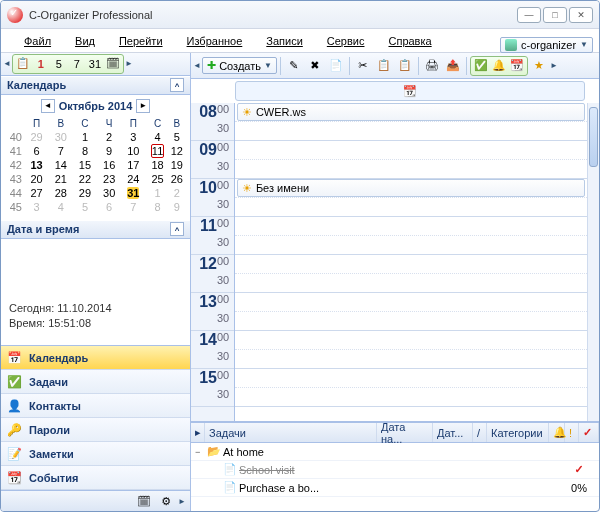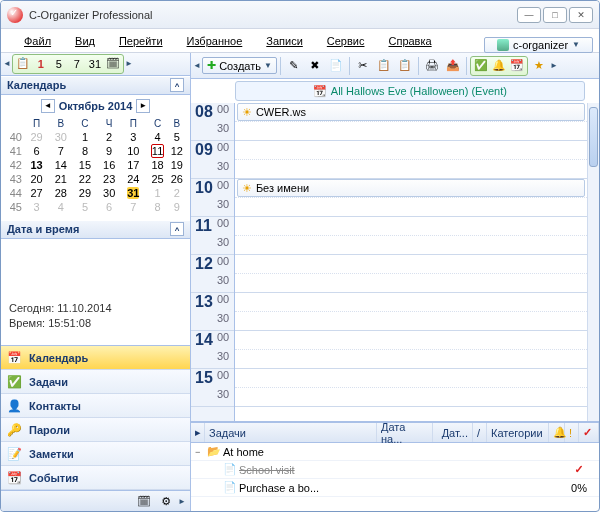--- a/index.html
+++ b/index.html
@@ -7,21 +7,21 @@
 .titlebar{height:28px;background:linear-gradient(#f7f9fc,#e8eef7);display:flex;align-items:center;padding:0 6px;border-bottom:1px solid #d0d7e5;}
 .titlebar .app-icon{width:16px;height:16px;background:radial-gradient(circle at 30% 30%,#fff,#d00);border-radius:50%;margin-right:6px;position:relative;}
 .titlebar .app-icon::after{content:"✓";color:#fff;font-size:10px;position:absolute;left:3px;top:0;}
 .titlebar .title{flex:1;color:#333;}
 .win-controls{display:flex;gap:2px;}
 .win-btn{width:24px;height:16px;border:1px solid #9ab;border-radius:3px;background:#fff;display:flex;align-items:center;justify-content:center;font-size:9px;color:#555;cursor:pointer;}
 .menubar{height:24px;display:flex;align-items:center;padding:0 6px;gap:2px;border-bottom:1px solid #d0d7e5;}
 .menubar .mitem{padding:2px 5px;cursor:pointer;margin-left:12px;}
 .menubar .mitem u{text-decoration:underline;}
 .menubar .spacer{flex:1;}
-.db-selector{display:flex;align-items:center;gap:4px;border:1px solid #9cb3d6;border-radius:2px;padding:1px 12px;background:linear-gradient(#fdfefe,#eaf1fb);margin-top:8px;}
+.db-selector{display:flex;align-items:center;gap:4px;border:1px solid #9cb3d6;border-radius:2px;padding:1px 4px;background:linear-gradient(#fdfefe,#eaf1fb);margin-top:8px;}
 .db-selector .db-icon{width:12px;height:12px;background:linear-gradient(#8ec,#5a8);border-radius:2px;}
 .db-selector .arrow{font-size:8px;color:#357;}
 .content{display:flex;height:calc(100% - 52px);}
 .left{width:190px;border-right:1px solid #a9c0e7;display:flex;flex-direction:column;}
 .right{flex:1;display:flex;flex-direction:column;min-width:0;}
 .toolbar{height:26px;background:linear-gradient(#f7faff,#e4ecf8);border-bottom:1px solid #a9c0e7;display:flex;align-items:center;padding:0 2px;gap:1px;overflow:hidden;}
 .tbtn{width:20px;height:20px;display:flex;align-items:center;justify-content:center;border-radius:2px;cursor:pointer;font-size:11px;}
 .tarrow{font-size:8px;color:#357;}
 .sep{width:1px;height:18px;background:#b8cbe5;margin:0 2px;}
 .section-header{height:22px;background:linear-gradient(#f2f6fc,#dce6f5);border-top:1px solid #fff;border-bottom:1px solid #a9c0e7;display:flex;align-items:center;padding:0 6px;font-weight:bold;color:#1a3a6e;justify-content:space-between;}
@@ -41,21 +41,21 @@
 .nav-list{border-top:1px solid #a9c0e7;}
 .nav-item{height:24px;display:flex;align-items:center;padding:0 6px;gap:6px;background:linear-gradient(#f7faff,#e8eff9);border-bottom:1px solid #cfdbee;cursor:pointer;font-weight:bold;color:#1a3a6e;}
 .nav-item.active{background:linear-gradient(#fff2b0,#ffd550);}
 .nav-item .nicon{width:16px;height:16px;display:flex;align-items:center;justify-content:center;font-size:12px;}
 .bottom-tools{height:24px;background:linear-gradient(#f2f6fc,#dce6f5);border-top:1px solid #a9c0e7;display:flex;align-items:center;justify-content:flex-end;padding:0 4px;gap:2px;}
 .right-toolbar-create{display:flex;align-items:center;border:1px solid #9cb3d6;border-radius:2px;background:linear-gradient(#fdfefe,#eaf1fb);padding:1px 4px;gap:3px;cursor:pointer;}
 .dayheader{height:20px;background:linear-gradient(#f2f6fc,#dce6f5);border-bottom:1px solid #a9c0e7;text-align:center;line-height:20px;font-weight:bold;color:#1a3a6e;margin-left:44px;}
 .allday{height:20px;margin-left:44px;border:1px solid #b8cbe5;border-radius:3px;margin-top:2px;margin-right:14px;background:#eef5ff;display:flex;align-items:center;justify-content:center;gap:4px;color:#0a8a6a;}
 .schedule{flex:1;display:flex;overflow:hidden;margin-top:2px;}
 .timecol{width:44px;background:#eef3fb;border-right:1px solid #a9c0e7;}
-.timerow{height:38px;border-bottom:1px solid #cdd9ec;position:relative;display:flex;}
+.timerow{height:38px;border-bottom:1px solid #cdd9ec;position:relative;display:flex;text-align:right;}
 .timerow .hour{font-size:16px;font-weight:bold;color:#1a3a6e;padding-left:4px;width:26px;}
 .timerow .mins{display:flex;flex-direction:column;font-size:8px;color:#667;}
 .timerow .mins span{height:19px;line-height:12px;}
 .eventcol{flex:1;position:relative;}
 .slotline{height:19px;border-bottom:1px dotted #d8e0ee;}
 .slotline:nth-child(2n){border-bottom:1px solid #cdd9ec;}
 .event{position:absolute;left:2px;right:14px;height:18px;background:linear-gradient(#fefefe,#f0f4fa);border:1px solid #b8cbe5;border-radius:2px;display:flex;align-items:center;gap:4px;padding:0 4px;}
 .event .eicon{color:#e8a000;font-size:11px;}
 .vscroll{position:absolute;right:0;top:0;bottom:0;width:12px;background:#eef3fb;border-left:1px solid #cfdbee;}
 .vscroll .thumb{position:absolute;left:1px;right:1px;top:4px;height:60px;background:linear-gradient(#dce9fb,#b9d0ef);border:1px solid #8fa9cd;border-radius:3px;}
@@ -274,21 +274,20 @@
         <div class="tbtn">✅</div>
         <div class="tbtn">🔔</div>
         <div class="tbtn">📆</div>
       </div>
       <div class="tbtn" style="color:#d90;">★</div>
       <span class="tarrow">►</span>
     </div>
 
     <div class="allday">
       <span>📆</span>
-      <span>All Hallows Eve  (Halloween) (Event)</span>
     </div>
 
     <div class="schedule">
       <div class="timecol" id="timecol">
           <div class="timerow">
             <div class="hour">08</div>
             <div class="mins">
               <span>00</span>
               <span>30</span>
             </div>
@@ -376,21 +375,21 @@
 
     <div class="tasks">
       <div class="task-header">
         <div class="th" style="width:14px;">▸</div>
         <div class="th" style="flex:1;">
             <span>Задачи</span>
           </div>
         <div class="th" style="width:56px;">
             <span>Дата на...</span>
           </div>
-        <div class="th" style="width:40px;justify-content:flex-end;">
+        <div class="th" style="width:40px;">
             <span>Дат...</span>
           </div>
         <div class="th" style="width:14px;">
             <span>/</span>
           </div>
         <div class="th" style="width:62px;">
             <span>Категории</span>
           </div>
         <div class="th" style="width:16px;">🔔</div>
         <div class="th" style="width:14px;color:#d90;">!</div>

